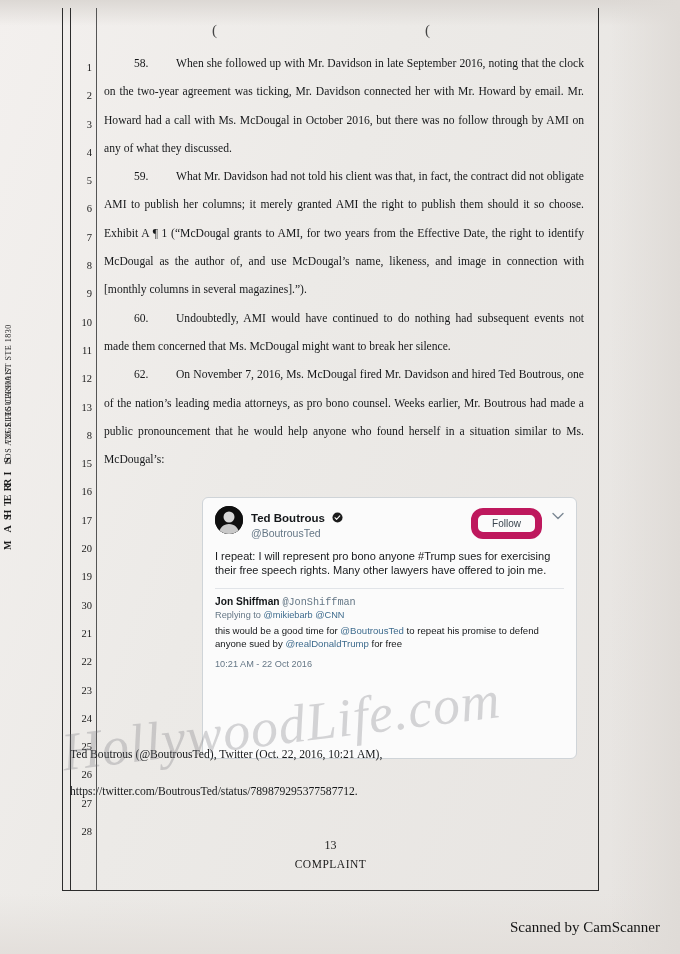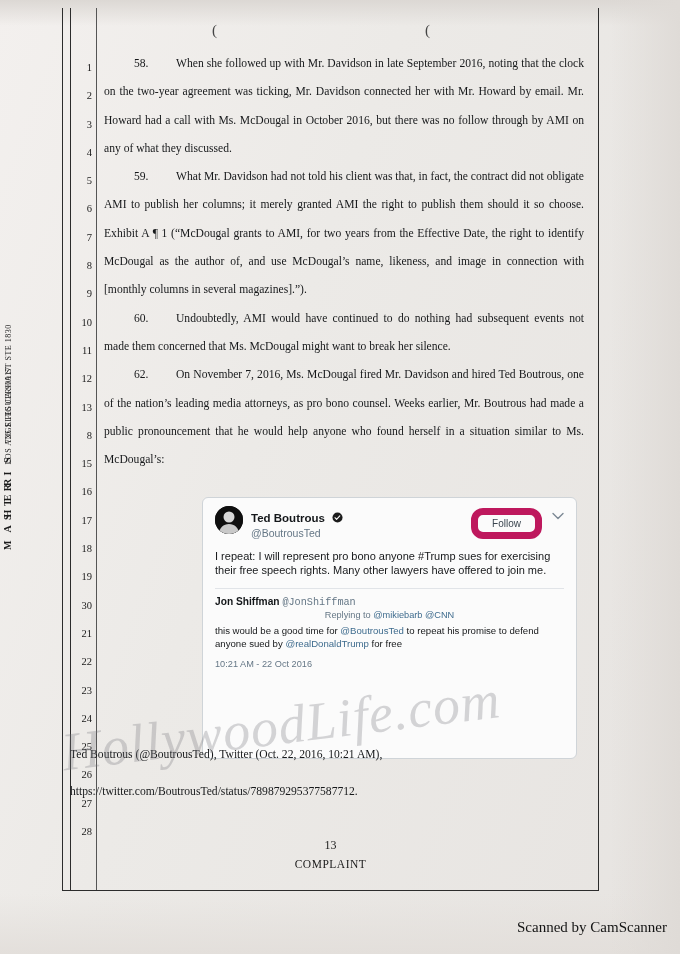--- a/index.html
+++ b/index.html
@@ -226,21 +226,20 @@
   .tw-q-name {
     font-size: 10.2px;
     color: #14171a;
   }
   .tw-q-name b { font-weight: bold; }
   .tw-q-name .h { color: #657786; font-weight: normal; font-family: Liberation Mono, monospace; }
   .tw-q-reply {
     font-size: 9.2px;
     color: #657786;
     margin-top: 2px;
-    text-align: center;
   }
   .tw-q-reply .blue { color: #3f6c8e; }
   .tw-q-text {
     font-size: 9.6px;
     line-height: 1.35;
     color: #16181a;
     margin-top: 5px;
   }
   .tw-q-text .blue { color: #3f6c8e; }
   .tw-time {
@@ -280,21 +279,21 @@
     left: 62px;
     top: 858px;
     width: 537px;
     text-align: center;
     font-size: 11.5px;
     letter-spacing: 0.5px;
     color: #1a1a1a;
   }
   .scanned-by {
     position: absolute;
-    right: 13px;
+    right: 20px;
     bottom: 18px;
     font-family: "Liberation Serif", serif;
     font-size: 15px;
     color: #141414;
   }
 </style>
 </head>
 <body>
 
 <div class="page-sheet">
@@ -330,21 +329,21 @@
     <div>8</div>
     <div>9</div>
     <div>10</div>
     <div>11</div>
     <div>12</div>
     <div>13</div>
     <div>8</div>
     <div>15</div>
     <div>16</div>
     <div>17</div>
-    <div>18</div>
+    <div>20</div>
     <div>19</div>
     <div>30</div>
     <div>21</div>
     <div>22</div>
     <div>23</div>
     <div>24</div>
     <div>25</div>
     <div>26</div>
     <div>27</div>
     <div>28</div>

